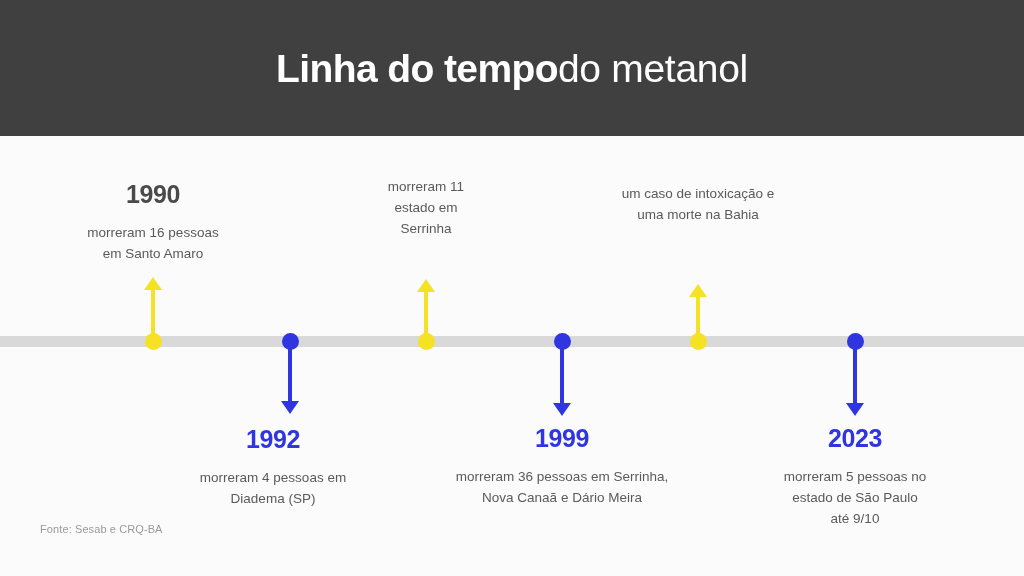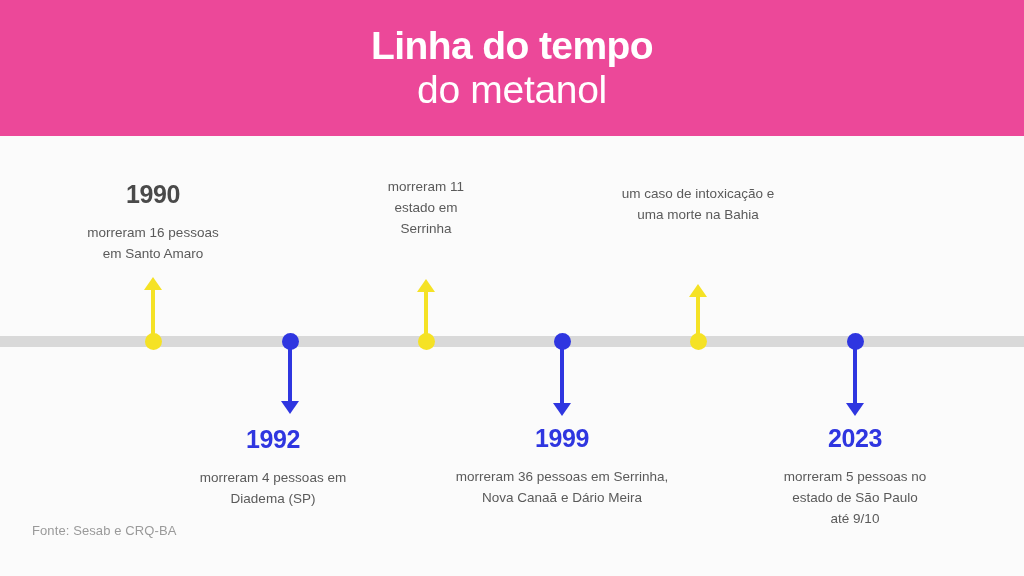--- a/index.html
+++ b/index.html
@@ -23,23 +23,22 @@
     background: #fbfbfb;
   }
 
   
   .header-band {
     position: absolute;
     left: 0;
     top: 0;
     width: 1024px;
     height: 136px;
-    background: #ec4899;
+    background: #404040;
     display: flex;
-    flex-direction: column;
     align-items: center;
     justify-content: center;
     box-sizing: border-box;
     padding-top: 2px;
   }
   .title-line1 {
     color: #ffffff;
     font-size: 39px;
     font-weight: bold;
     letter-spacing: -0.6px;
@@ -121,23 +120,23 @@
   .marker-up .dot   { background: #f5e225; }
   .marker-up .stem  { background: #f5e225; }
   .marker-up .head  { border-bottom: 13px solid #f5e225; }
   .marker-down .dot  { background: #2f36e0; }
   .marker-down .stem { background: #2f36e0; }
   .marker-down .head { border-top: 13px solid #2f36e0; }
 
   
   .source-note {
     position: absolute;
-    left: 32px;
+    left: 40px;
     top: 523px;
-    font-size: 13px;
+    font-size: 11px;
     color: #9a9a9a;
     letter-spacing: 0.1px;
     white-space: nowrap;
   }
 </style>
 </head>
 <body>
 
 <div id="infographic">
 

